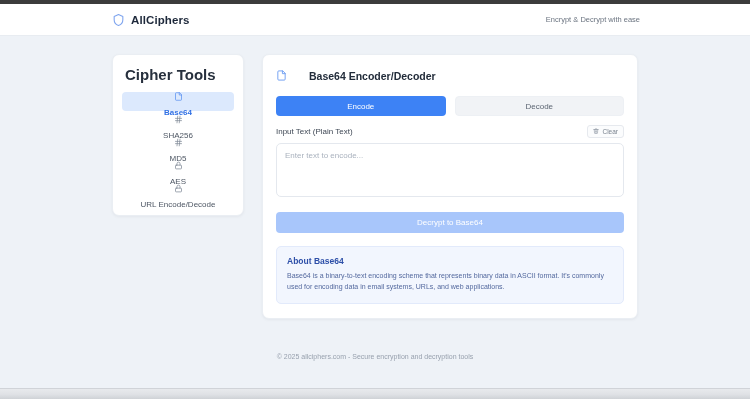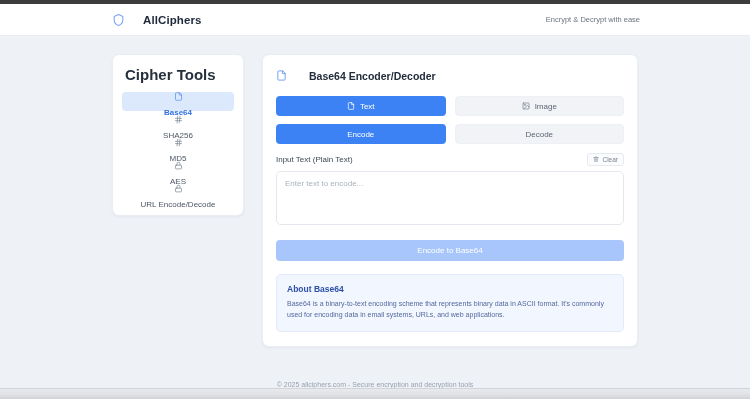--- a/index.html
+++ b/index.html
@@ -49,21 +49,21 @@
     background: #ffffff;
     border-bottom: 1px solid #e8ecf1;
     display: flex;
     align-items: center;
     justify-content: space-between;
     padding: 0 14px 0 112px;
   }
   .brand {
     display: flex;
     align-items: center;
-    gap: 18px;
+    gap: 6px;
   }
   .brand-name {
     font-size: 11.5px;
     font-weight: bold;
     color: #1e293b;
     letter-spacing: 0.1px;
   }
   .tagline {
     font-size: 7.5px;
     color: #6b7480;
@@ -346,41 +346,20 @@
         <span class="ico">
           <svg width="11" height="11" viewBox="0 0 24 24" fill="none" stroke="#6a9bf2" stroke-width="2" stroke-linecap="round" stroke-linejoin="round">
             <path d="M14 2H6a2 2 0 0 0-2 2v16a2 2 0 0 0 2 2h12a2 2 0 0 0 2-2V8z"></path>
             <polyline points="14 2 14 8 20 8"></polyline>
           </svg>
         </span>
         <span class="card-title">Base64 Encoder/Decoder</span>
       </div>
 
       
-      <div class="btn-row">
-        <div class="seg on">
-          <span class="sicon">
-            <svg width="8" height="8" viewBox="0 0 24 24" fill="none" stroke="#ffffff" stroke-width="2.2" stroke-linecap="round" stroke-linejoin="round">
-              <path d="M14 2H6a2 2 0 0 0-2 2v16a2 2 0 0 0 2 2h12a2 2 0 0 0 2-2V8z"></path>
-              <polyline points="14 2 14 8 20 8"></polyline>
-            </svg>
-          </span>
-          <span>Text</span>
-        </div>
-        <div class="seg off">
-          <span class="sicon">
-            <svg width="8" height="8" viewBox="0 0 24 24" fill="none" stroke="#7b8492" stroke-width="2.2" stroke-linecap="round" stroke-linejoin="round">
-              <rect x="3" y="3" width="18" height="18" rx="2"></rect>
-              <circle cx="8.5" cy="8.5" r="1.6"></circle>
-              <polyline points="21 15 16 10 5 21"></polyline>
-            </svg>
-          </span>
-          <span>Image</span>
-        </div>
-      </div>
 
       
       <div class="btn-row">
         <div class="seg on">
           <span>Encode</span>
         </div>
         <div class="seg off">
           <span>Decode</span>
         </div>
       </div>
@@ -396,21 +375,21 @@
               <path d="M10 11v6M14 11v6"></path>
               <path d="M9 6V4a1 1 0 0 1 1-1h4a1 1 0 0 1 1 1v2"></path>
             </svg>
           </span>
           <span>Clear</span>
         </div>
       </div>
 
       <textarea class="textarea" placeholder="Enter text to encode..." style=""></textarea>
 
-      <button class="action-btn">Encode to Base64</button>
+      <button class="action-btn">Decrypt to Base64</button>
 
       
       <div class="about">
         <div class="about-title">About Base64</div>
         <div class="about-text">Base64 is a binary-to-text encoding scheme that represents binary data in ASCII format. It's commonly used for encoding data in email systems, URLs, and web applications.</div>
       </div>
     </div>
   </div>
 
   <div class="footer">© 2025 allciphers.com - Secure encryption and decryption tools</div>

